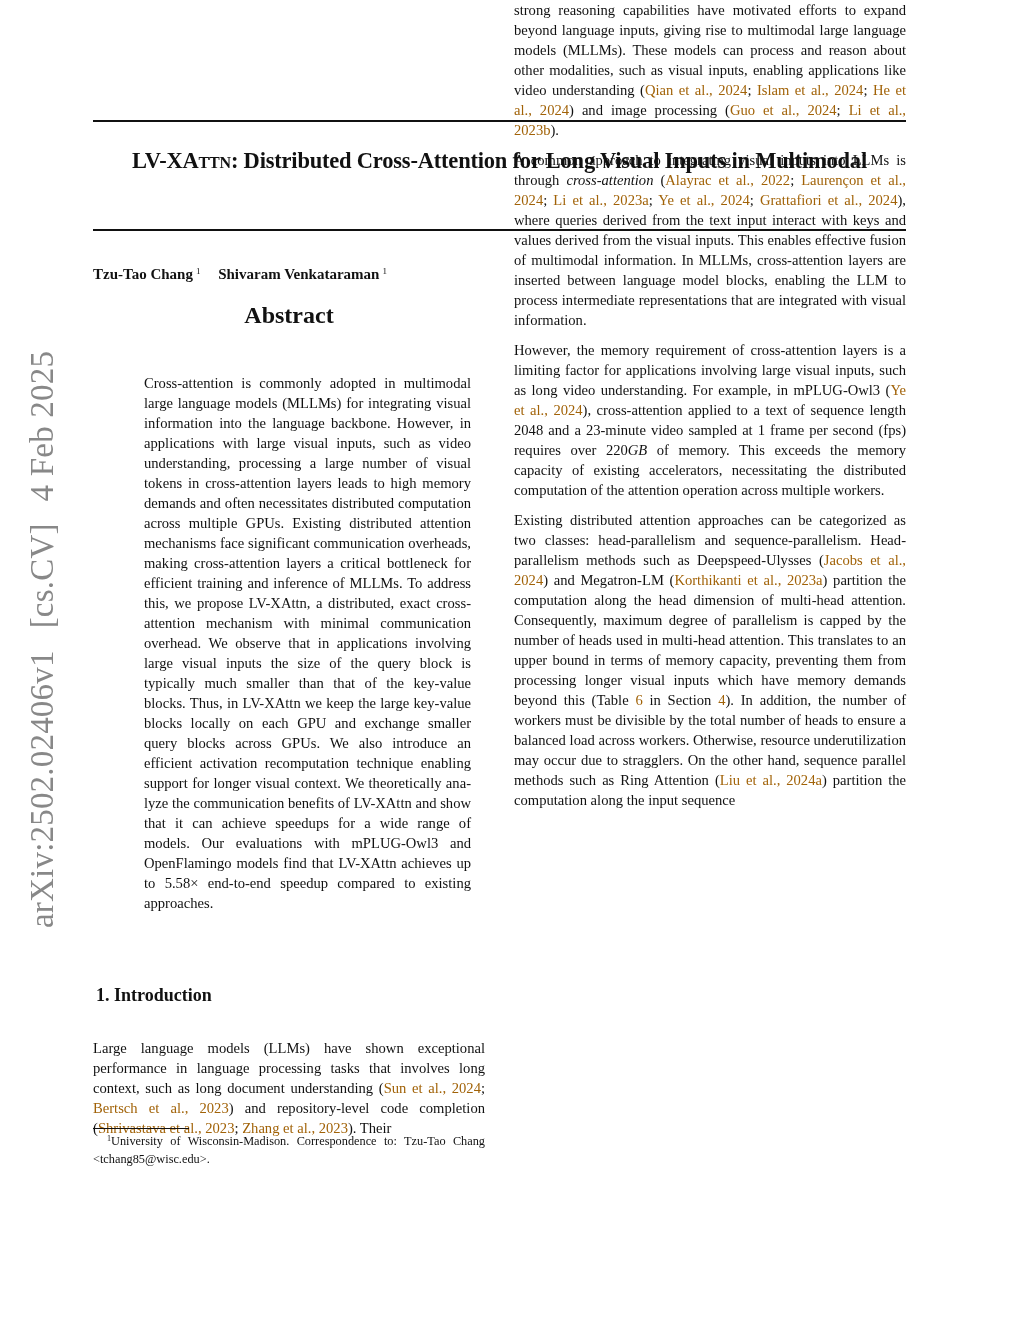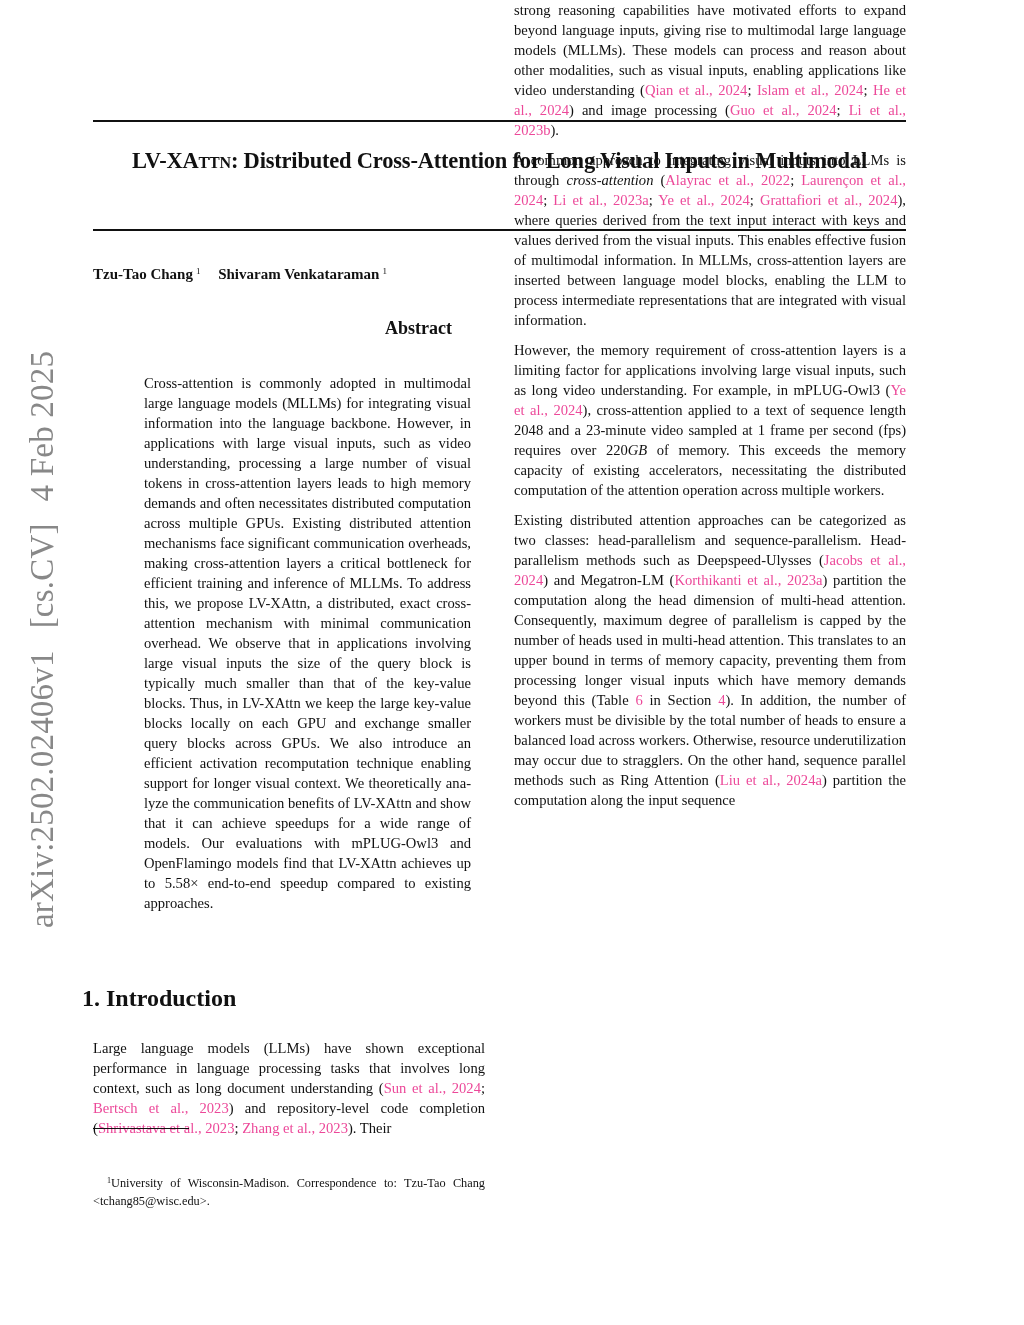--- a/index.html
+++ b/index.html
@@ -22,34 +22,34 @@
     }
     .authors sup { font-weight: normal; font-size: 9px; vertical-align: 5px; margin-left: 3px; }
     .authors .a2 { margin-left: 14px; }
     .side-id {
       position: absolute; left: 24px; top: 928px; transform-origin: 0 0;
       transform: rotate(-90deg); white-space: nowrap;
       font-size: 33px; color: #888; letter-spacing: 0.2px;
     }
     .side-id .gap { display: inline-block; width: 22px; }
     .abstract-head {
-      position: absolute; left: 126px; top: 318px; width: 326px; text-align: right;
-      font-weight: bold; font-size: 18px;
+      position: absolute; left: 126px; top: 302px; width: 326px; text-align: center;
+      font-weight: bold; font-size: 24px;
     }
     .col { position: absolute; font-size: 14.6px; line-height: 20px; text-align: justify; hyphens: manual; }
     .abstract-body { left: 126px; top: 373px; width: 327px; margin-left: 18px; }
-    .intro-head { position: absolute; left: 82px; top: 985px; font-weight: bold; font-size: 24px; }
+    .intro-head { position: absolute; left: 96px; top: 985px; font-weight: bold; font-size: 18px; }
     .intro-body { left: 93px; top: 1018px; width: 392px; margin-top: 20px; }
     .fn-rule { position: absolute; left: 93px; top: 1128px; width: 96px; height: 1px; background: #111; }
-    .footnote { position: absolute; left: 93px; top: 1172px; width: 392px; font-size: 12.3px; line-height: 18px; text-align: justify; }
+    .footnote { position: absolute; left: 93px; top: 1130px; width: 392px; font-size: 12.3px; line-height: 18px; text-align: justify; }
     .footnote sup { font-size: 8px; vertical-align: 4px; }
     .footnote .indent { display: inline-block; width: 14px; }
     .right { left: 514px; width: 392px; }
     .p { margin: 0 0 10px 0; }
-    .cite { color: #ec4899; }
+    .cite { color: #a16207; }
     em { }
   </style>
 </head>
 <body>
 
 <div class="rule top"></div>
 
 <div class="title">
   <span>LV-X</span><span class="sc">Attn</span><span>: Distributed Cross-Attention for Long Visual Inputs in Multimodal</span><br>
 </div>

